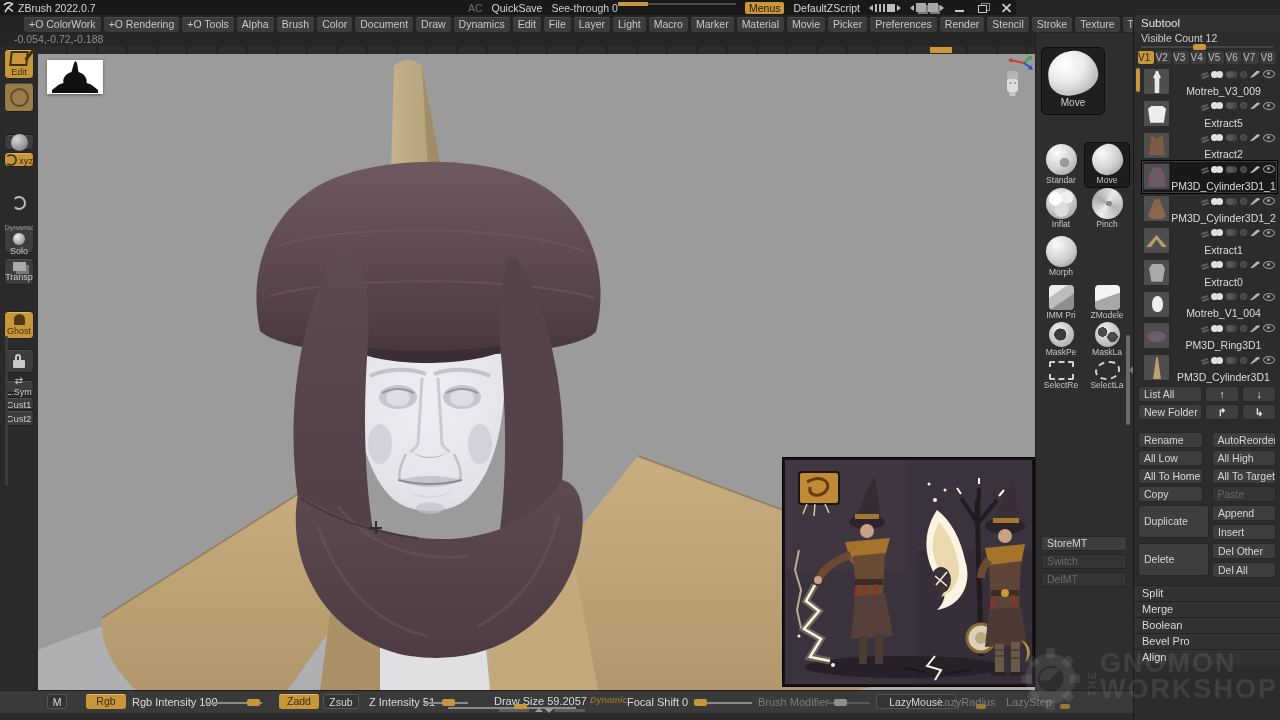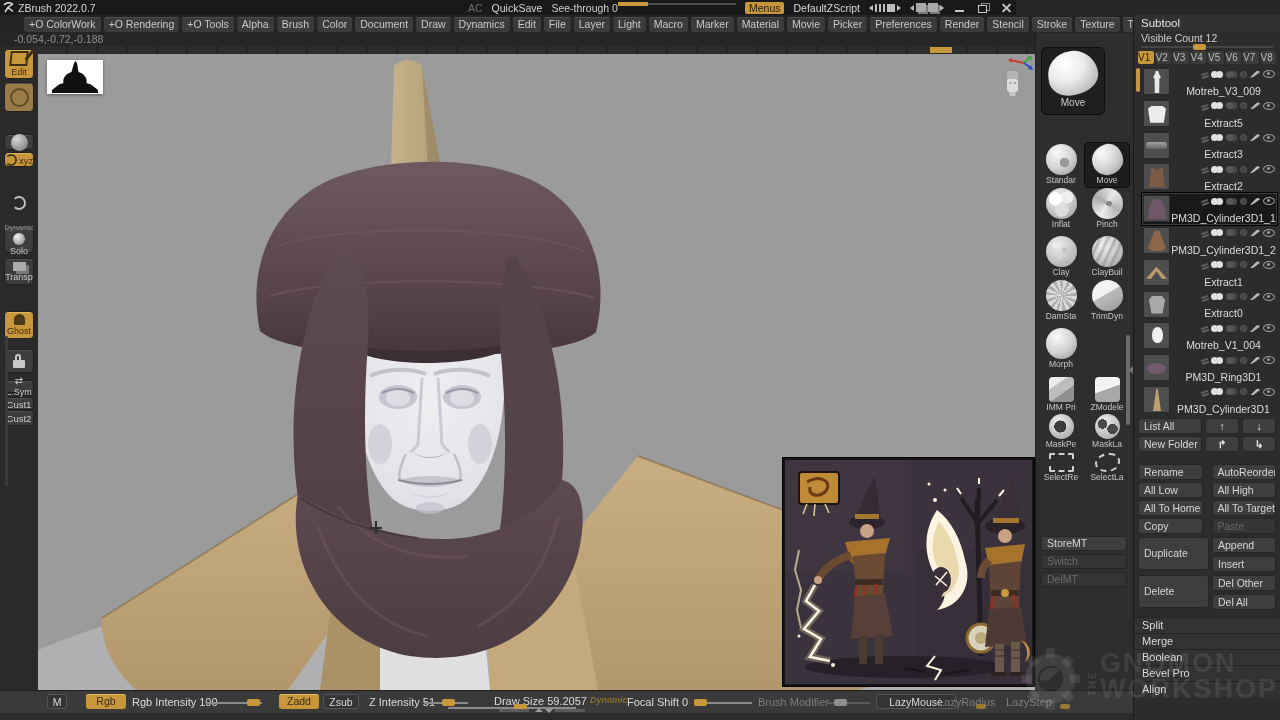--- a/index.html
+++ b/index.html
@@ -517,42 +517,20 @@
             <div class="brush k-inflat">
               <div class="bi"></div>
               <div class="blab">Inflat</div>
             </div>
             <div class="brush k-pinch">
               <div class="bi"></div>
               <div class="blab">Pinch</div>
             </div>
           </div>
         </div>
-        <div class="bgroup g1">
-          <div class="brow">
-            <div class="brush k-clay">
-              <div class="bi"></div>
-              <div class="blab">Clay</div>
-            </div>
-            <div class="brush k-claybuildup">
-              <div class="bi"></div>
-              <div class="blab">ClayBuil</div>
-            </div>
-          </div>
-          <div class="brow">
-            <div class="brush k-damstandard">
-              <div class="bi"></div>
-              <div class="blab">DamSta</div>
-            </div>
-            <div class="brush k-trimdynamic">
-              <div class="bi"></div>
-              <div class="blab">TrimDyn</div>
-            </div>
-          </div>
-        </div>
         <div class="bgroup g2">
           <div class="brow">
             <div class="brush k-morph">
               <div class="bi"></div>
               <div class="blab">Morph</div>
             </div>
             <div class="brush empty"></div>
           </div>
         </div>
         <div class="bgroup g3">
@@ -634,32 +612,20 @@
             <div class="thumb t-shirt"></div>
             <div class="st-icons">
               <span class="ic-st"></span>
               <span class="ic-un"></span>
               <span class="ic-sb"></span>
               <span class="ic-in"></span>
               <span class="ic-br"></span>
               <span class="ic-eye"></span>
             </div>
             <div class="st-name">Extract5</div>
-          </div>
-          <div class="st-row">
-            <div class="thumb t-band"></div>
-            <div class="st-icons">
-              <span class="ic-st"></span>
-              <span class="ic-un"></span>
-              <span class="ic-sb"></span>
-              <span class="ic-in"></span>
-              <span class="ic-br"></span>
-              <span class="ic-eye"></span>
-            </div>
-            <div class="st-name">Extract3</div>
           </div>
           <div class="st-row">
             <div class="thumb t-vest"></div>
             <div class="st-icons">
               <span class="ic-st"></span>
               <span class="ic-un"></span>
               <span class="ic-sb"></span>
               <span class="ic-in"></span>
               <span class="ic-br"></span>
               <span class="ic-eye"></span>

